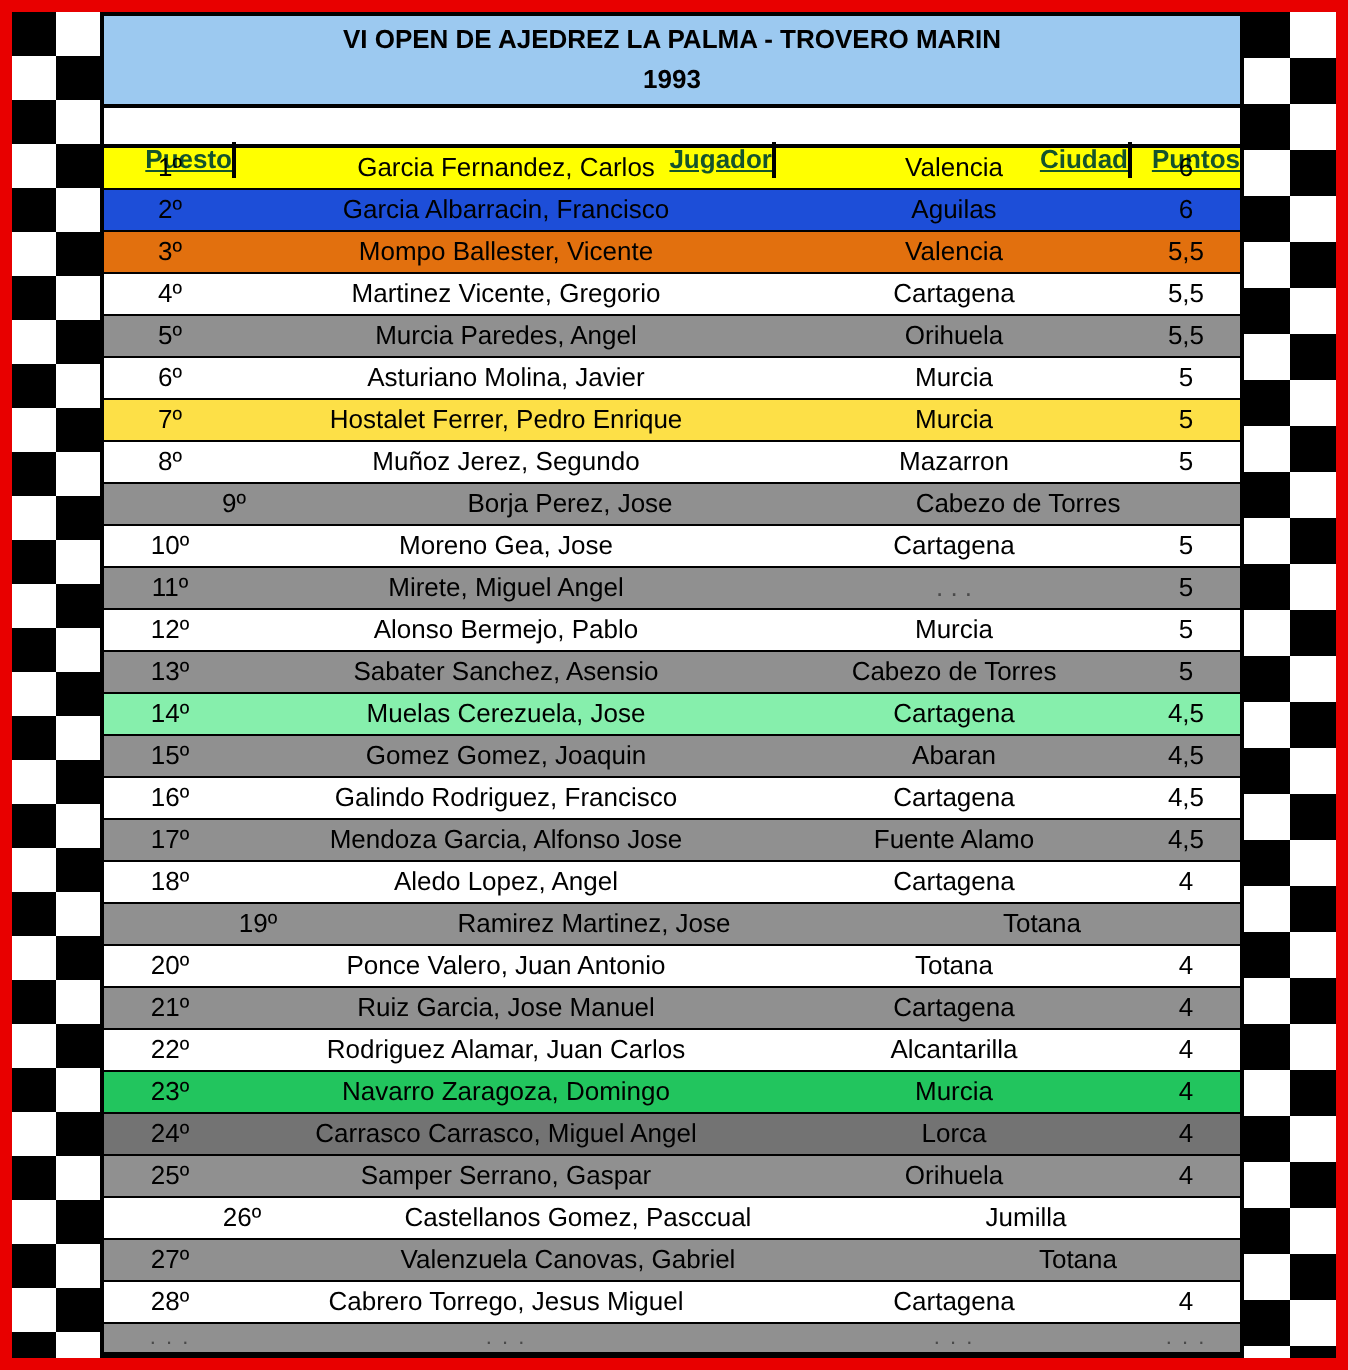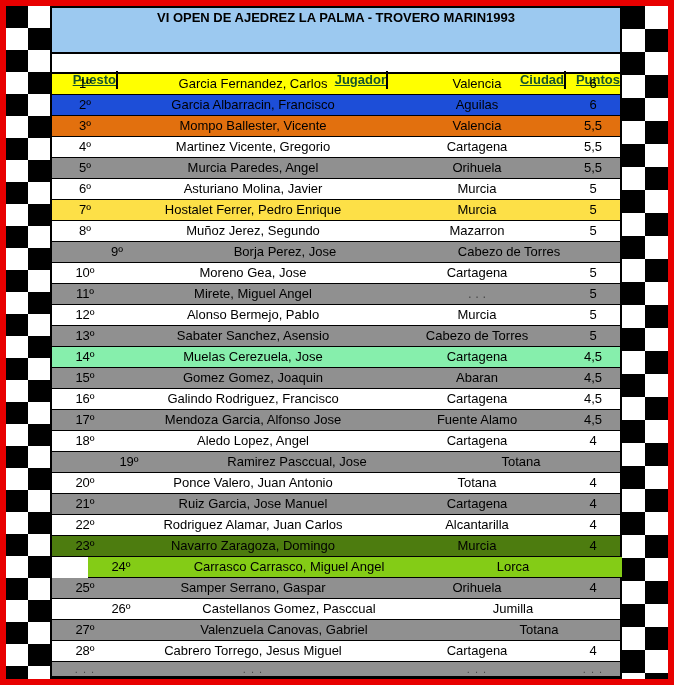--- a/index.html
+++ b/index.html
@@ -33,21 +33,21 @@
 
   .results-table {
     width:572px;
     border:2px solid #000000;
     background:#ffffff;
   }
 
   .title-block {
     height:46px;
     border-bottom:2px solid #000000;
-    display:flex; justify-content:center;
+    display:flex; flex-direction:column; justify-content:center;
     text-align:center;
     font-weight:bold; font-size:13px; color:#000000;
     line-height:20px;
   }
 
   .grid-row {
     display:grid;
     grid-template-columns:66px 270px 178px 54px;
     width:100%;
   }
@@ -206,21 +206,21 @@
     <div class="td">4,5</div>
   </div>
           <div class="grid-row data-row" style="background: rgb(255, 255, 255);">
     <div class="td">18º</div>
     <div class="td">Aledo Lopez, Angel</div>
     <div class="td">Cartagena</div>
     <div class="td">4</div>
   </div>
           <div class="grid-row data-row" style="background: rgb(144, 144, 144); padding-left: 44px;">
     <div class="td">19º</div>
-    <div class="td">Ramirez Pasccual, Jose</div>
+    <div class="td">Ramirez Martinez, Jose</div>
     <div class="td">Totana</div>
     <div class="td">4</div>
   </div>
           <div class="grid-row data-row" style="background: rgb(255, 255, 255);">
     <div class="td">20º</div>
     <div class="td">Ponce Valero, Juan Antonio</div>
     <div class="td">Totana</div>
     <div class="td">4</div>
   </div>
           <div class="grid-row data-row" style="background: rgb(144, 144, 144);">
@@ -228,27 +228,27 @@
     <div class="td">Ruiz Garcia, Jose Manuel</div>
     <div class="td">Cartagena</div>
     <div class="td">4</div>
   </div>
           <div class="grid-row data-row" style="background: rgb(255, 255, 255);">
     <div class="td">22º</div>
     <div class="td">Rodriguez Alamar, Juan Carlos</div>
     <div class="td">Alcantarilla</div>
     <div class="td">4</div>
   </div>
-          <div class="grid-row data-row" style="background: #4d7c0f;">
+          <div class="grid-row data-row" style="background: #22c55e;">
     <div class="td">23º</div>
     <div class="td">Navarro Zaragoza, Domingo</div>
     <div class="td">Murcia</div>
     <div class="td">4</div>
   </div>
-          <div class="grid-row data-row" style="background: #84cc16; margin-left: 36px;">
+          <div class="grid-row data-row" style="background: #737373;">
     <div class="td">24º</div>
     <div class="td">Carrasco Carrasco, Miguel Angel</div>
     <div class="td">Lorca</div>
     <div class="td">4</div>
   </div>
           <div class="grid-row data-row" style="background: rgb(144, 144, 144);">
     <div class="td">25º</div>
     <div class="td">Samper Serrano, Gaspar</div>
     <div class="td">Orihuela</div>
     <div class="td">4</div>

